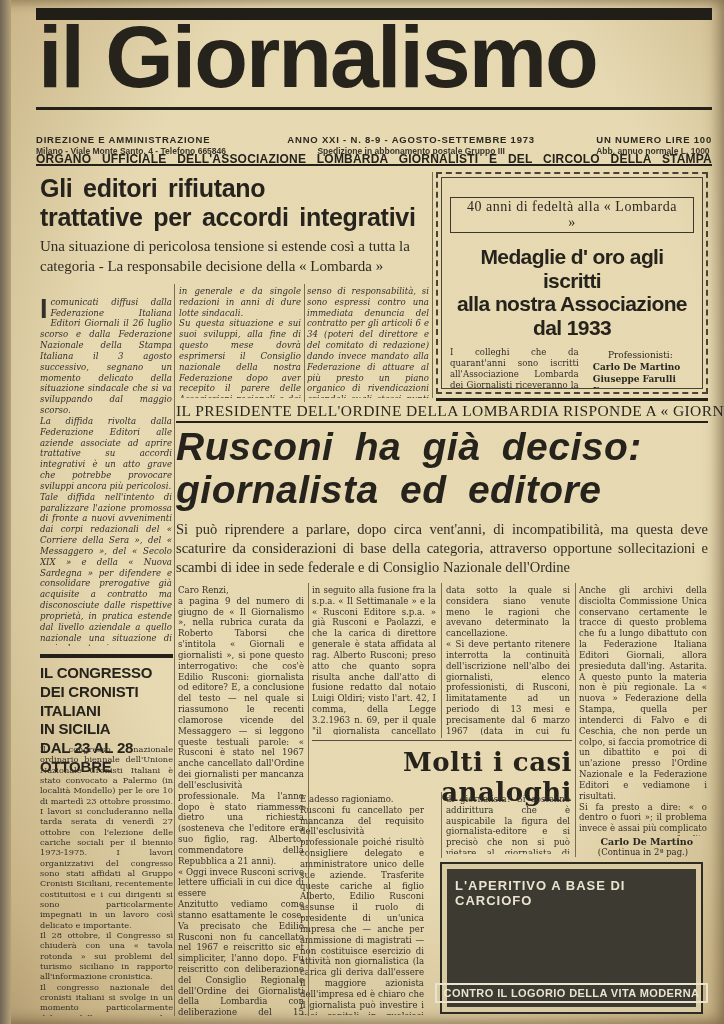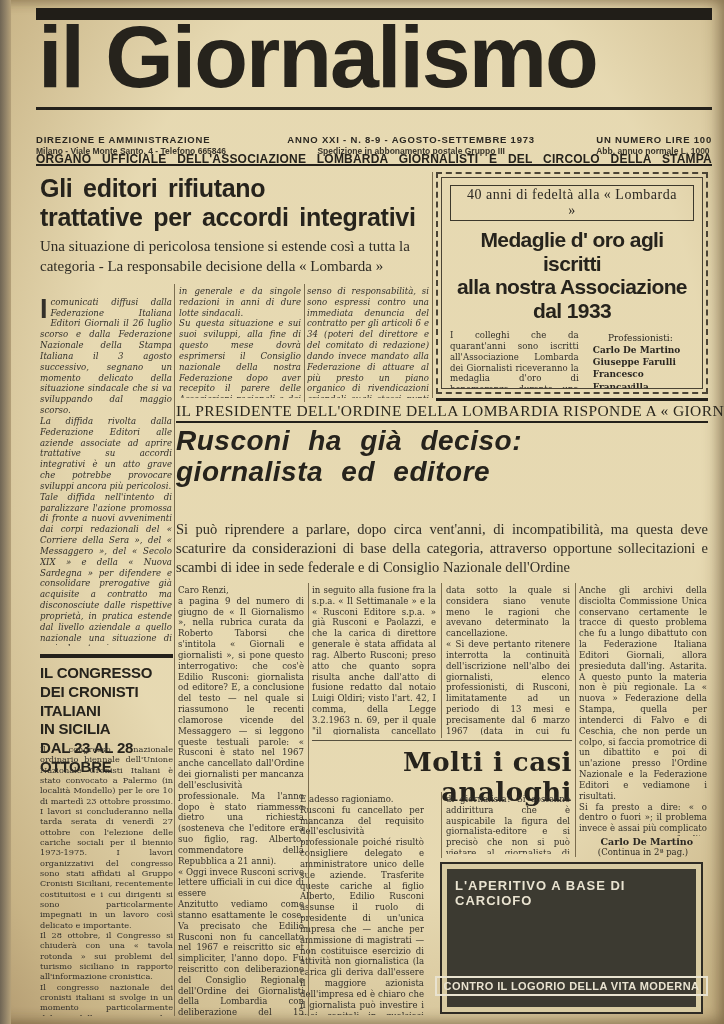--- a/index.html
+++ b/index.html
@@ -49,37 +49,37 @@
   .ed-col1 { left:40px; top:286px; width:132px; height:360px; }
   .ed-col2 { left:179px; top:286px; width:122px; height:112px; }
   .ed-col3 { left:307px; top:286px; width:122px; height:112px; }
   .dropcap { float:left; font-family:"Liberation Sans", sans-serif; font-weight:bold; font-style:normal;
     font-size:27px; line-height:.85; padding:1px 3px 0 0; }
 
   
   .medal-box { left:436px; top:172px; width:272px; height:222px;
     border:2px dashed #4a4334; padding:3px; box-sizing:border-box; }
   .medal-inner { border:1px solid #4a4334; height:100%; box-sizing:border-box; padding:7px 8px 4px; overflow:hidden; }
-  .medal-kicker { width:fit-content; margin:0 auto; border:1.5px solid #3c382c; padding:1px 12px;
+  .medal-kicker { width:fit-content; margin:12px auto; border:1.5px solid #3c382c; padding:1px 12px;
     font-size:14px; letter-spacing:.5px; text-align:center; }
   .medal-headline { margin-top:7px; text-align:center; font-family:"Liberation Sans", sans-serif;
     font-weight:bold; font-size:21px; line-height:1.12; letter-spacing:-.6px; white-space:pre-line; color:#26231c; }
   .medal-cols { display:flex; margin-top:8px; gap:8px; }
   .medal-body { flex:1.2; }
   .medal-names { flex:1; font-family:"DejaVu Serif", serif; font-size:9px; line-height:1.35; }
   .names-label { text-align:center; margin-top:2px; }
   .names-list { font-weight:bold; white-space:pre-line; padding-left:6px; }
   .rule-medal { left:436px; top:398px; width:272px; height:3px; }
 
   
   .ru-kicker { left:176px; top:402px; width:534px; font-size:15.5px; letter-spacing:.4px; color:#2a271f; white-space:nowrap; }
   .rule-kicker { left:176px; top:421px; width:532px; height:1.5px; }
   .ru-headline { left:176px; top:426px; width:534px;
     font-family:"Liberation Sans", sans-serif; font-weight:bold; font-style:italic;
-    font-size:28px; line-height:1.1; letter-spacing:.5px; word-spacing:10px;
+    font-size:39px; line-height:1.1; letter-spacing:.5px; word-spacing:10px;
     white-space:pre-line; color:#26231c; }
   .ru-deck { left:176px; top:520px; width:532px; font-size:14.5px; line-height:1.3; color:#2f2c25; text-align:justify; }
   .ru-col1 { left:178px; top:585px; width:126px; height:430px; }
   .ru-col2-top { left:312px; top:585px; width:124px; height:150px; }
   .ru-col3-top { left:446px; top:585px; width:124px; height:150px; }
   .ru-col4 { left:579px; top:585px; width:128px; height:272px; display:flex; flex-direction:column; }
   .ru-col4 .flow { flex:1; overflow:hidden; }
   .sig { font-family:"DejaVu Serif", serif; font-size:9.5px; font-weight:bold; text-align:right; padding-right:14px; }
   .continua { font-family:"DejaVu Serif", serif; font-size:8.5px; text-align:center; }
   .rule-molti { left:312px; top:740px; width:260px; height:1px; background:#55503f; }
@@ -92,21 +92,21 @@
   .congress-bar { left:40px; top:654px; width:133px; height:4px; }
   .congress-title { left:40px; top:664px; width:133px;
     font-family:"Liberation Sans", sans-serif; font-weight:bold; font-size:15px;
     line-height:1.25; letter-spacing:-.2px; white-space:pre-line; color:#26231c; }
   .congress-body { left:40px; top:744px; width:133px; height:272px; font-size:8.2px; }
 
   
   .ad { left:440px; top:862px; width:263px; height:152px; border:2px solid #2e2b24;
     background:#d8cba2; padding:5px; box-sizing:border-box; }
   .ad-inner { background:#3c3a31; height:100%; box-sizing:border-box; display:flex; flex-direction:column;
-    align-items:center; justify-content:space-between; padding:9px 8px 11px; }
+    align-items:center; justify-content:space-between; padding:9px 8px 4px; }
   .ad-top { color:#e9e3d0; font-family:"Liberation Sans", sans-serif; font-weight:bold;
     font-size:13px; letter-spacing:1px; }
   .ad-brand { color:#eee8d4; font-family:"DejaVu Sans", sans-serif; font-weight:bold;
     font-size:56px; line-height:.95; letter-spacing:5px; }
   .ad-tagline { border:2px solid #e9e3d0; color:#e9e3d0; font-family:"Liberation Sans", sans-serif;
     font-weight:bold; font-size:11px; letter-spacing:.4px; padding:2px 7px; white-space:nowrap; }
 
   
   .v1 { left:174px; top:284px; height:732px; }
   .v2 { left:304px; top:284px; height:118px; }

